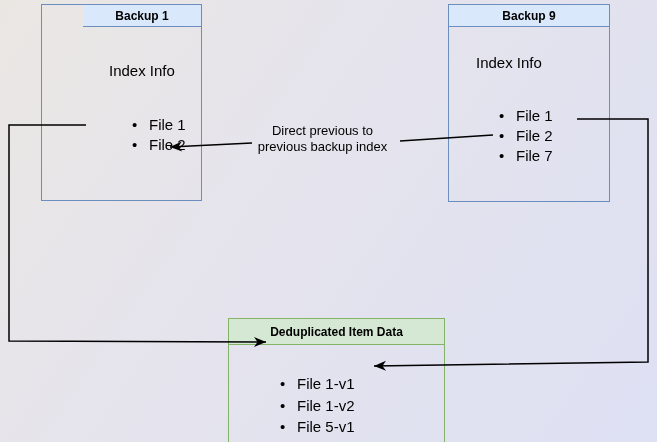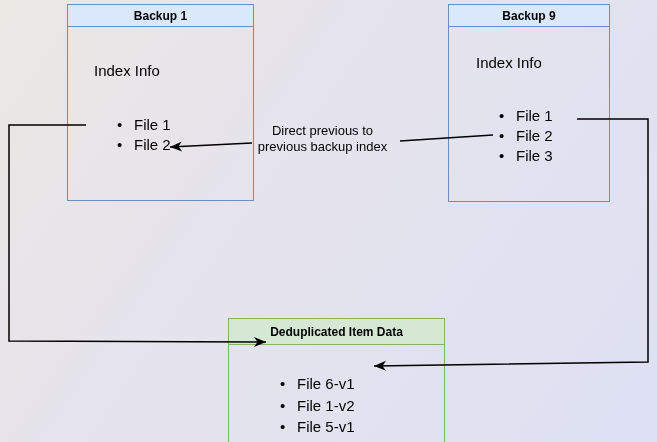--- a/index.html
+++ b/index.html
@@ -76,48 +76,48 @@
     text-align: center;
     font-size: 13px;
     line-height: 16px;
   }
 </style>
 </head>
 <body>
 
 <div class="canvas">
 
-  <div class="box" style="left:67px; top:4px; width:187px; height:197px;">
+  <div class="box" style="left:41px; top:4px; width:161px; height:197px;padding-left:41px;">
     <div class="box-header">Backup 1</div>
     <div class="box-body">
       <div class="heading" style="left:26px; top:35px;">Index Info</div>
       <ul class="file-list" style="left:49px; top:88px;">
         <li>File 1</li>
         <li>File 2</li>
       </ul>
     </div>
   </div>
 
   <div class="box" style="left:448px; top:4px; width:162px; height:198px;">
     <div class="box-header">Backup 9</div>
     <div class="box-body">
       <div class="heading" style="left:27px; top:27px;">Index Info</div>
       <ul class="file-list" style="left:50px; top:79px;">
         <li>File 1</li>
         <li>File 2</li>
-        <li>File 3</li>
+        <li>File 7</li>
       </ul>
     </div>
   </div>
 
   <div class="box green" style="left:228px; top:278px; width:217px; height:158px;margin-top:40px;">
     <div class="box-header">Deduplicated Item Data</div>
     <div class="box-body">
       <ul class="file-list" style="left:51px; top:28px;">
-        <li>File 6-v1</li>
+        <li>File 1-v1</li>
         <li>File 1-v2</li>
         <li>File 5-v1</li>
       </ul>
     </div>
   </div>
 
   <svg class="edge-layer" width="657" height="442" viewBox="0 0 657 442">
     <defs>
       <marker id="arrowhead" markerUnits="userSpaceOnUse" markerWidth="14" markerHeight="12" viewBox="0 0 14 12" refX="13" refY="6" orient="auto">
         <path d="M1,1 L13,6 L1,11 L4.5,6 Z" fill="#000"></path>

